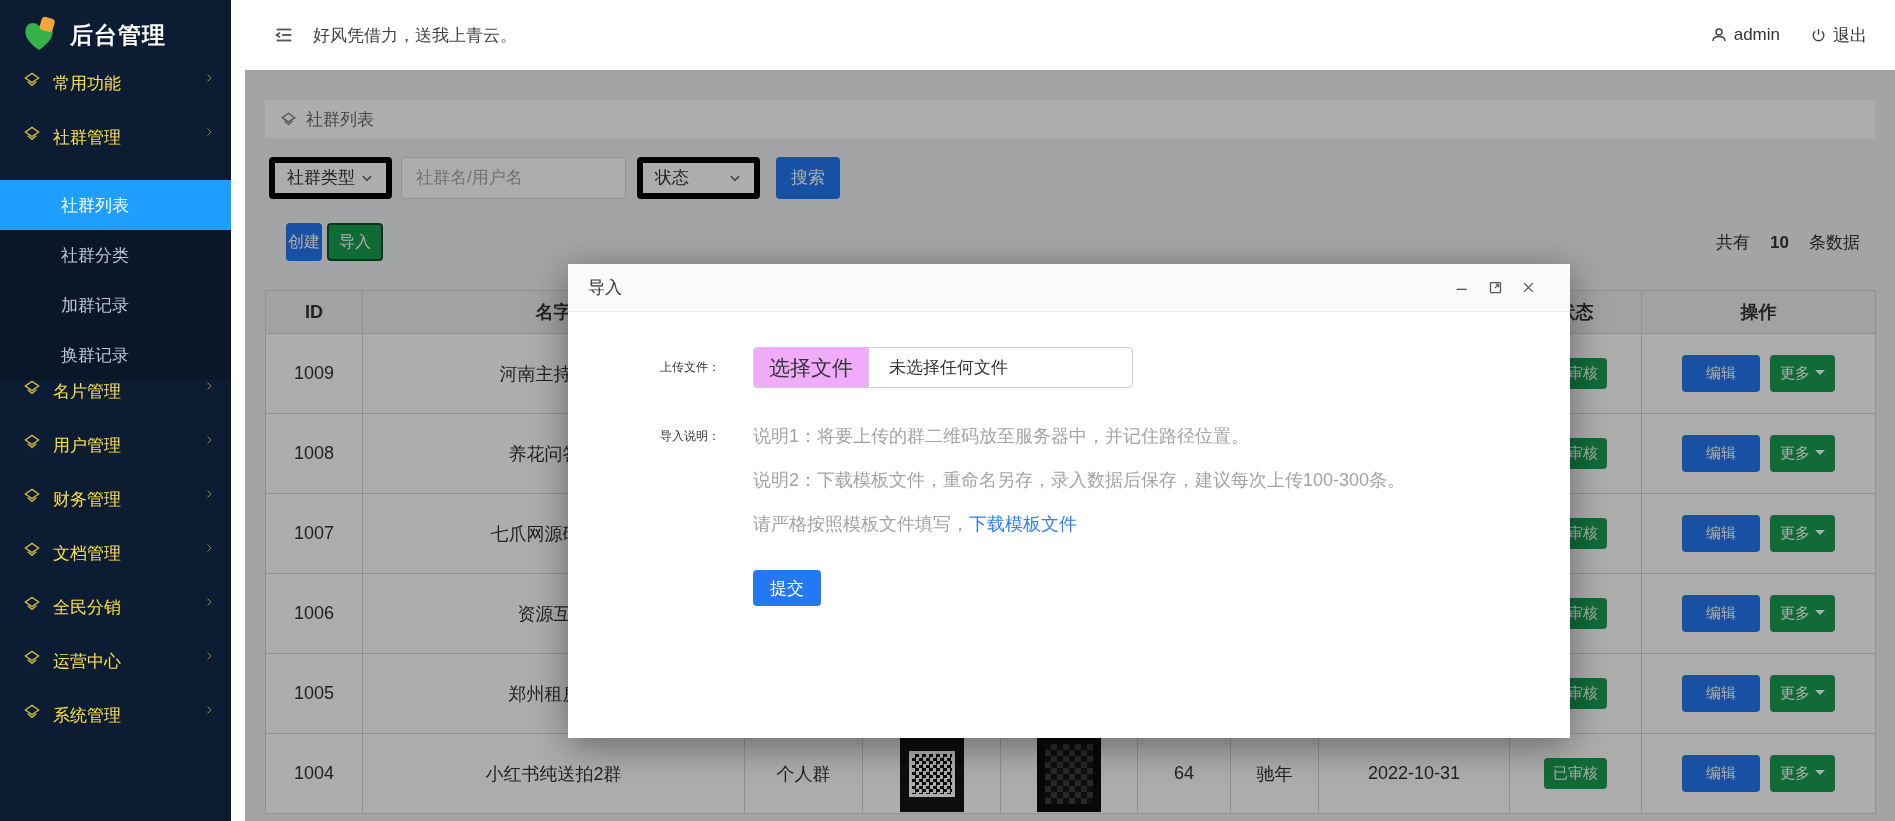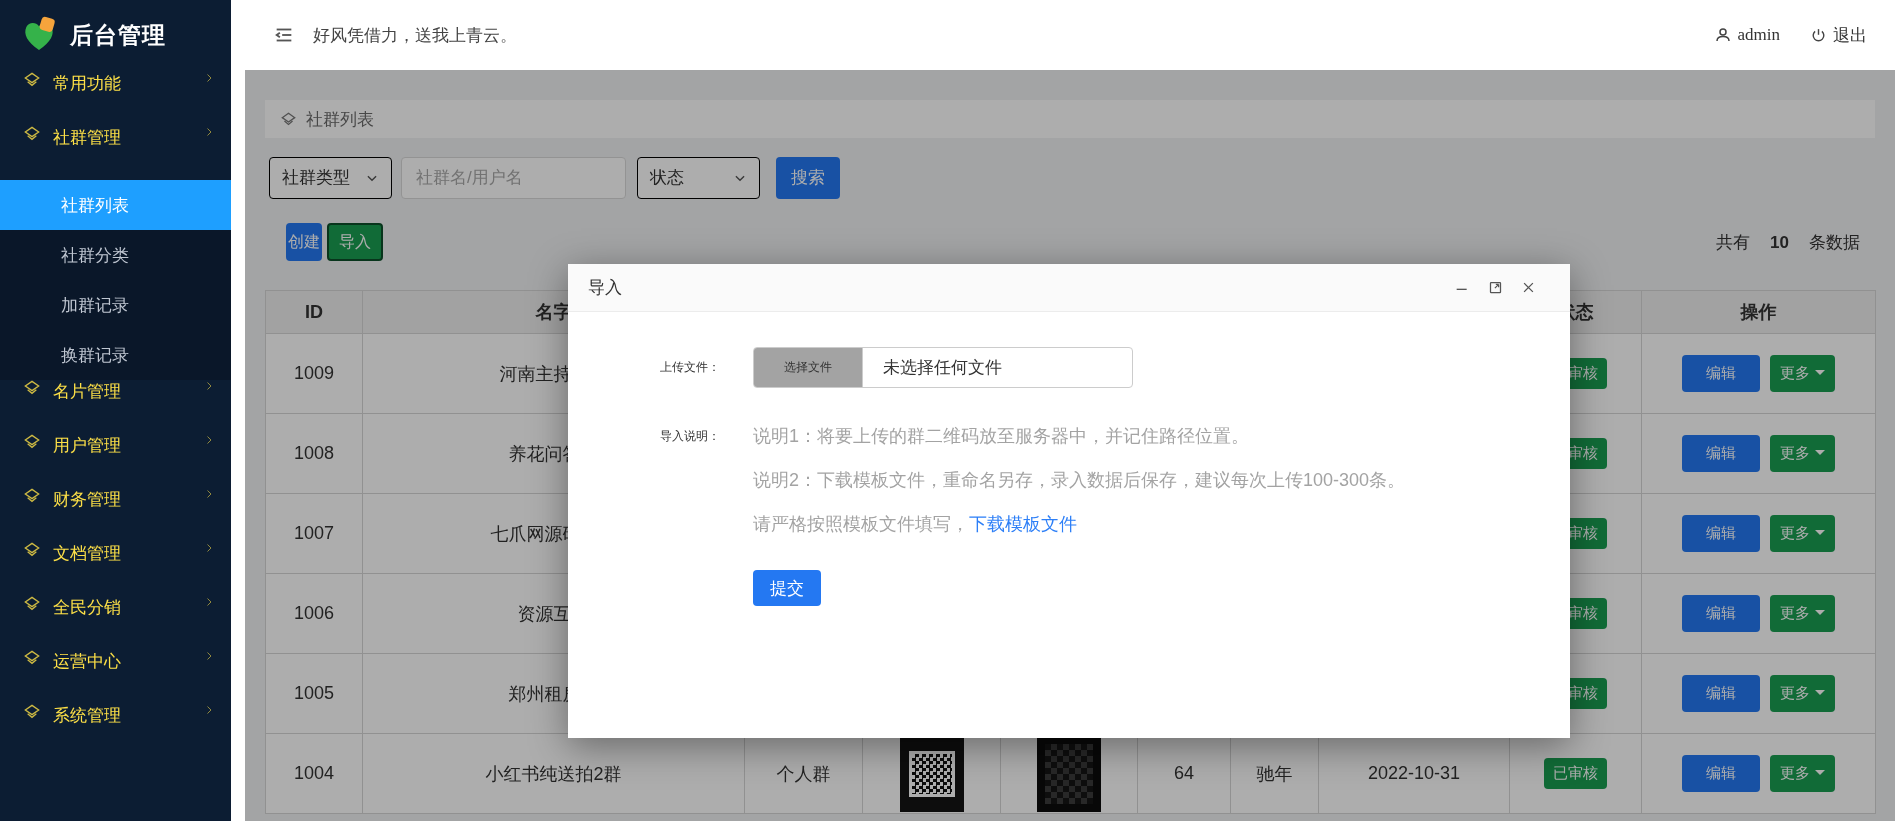--- a/index.html
+++ b/index.html
@@ -15,28 +15,28 @@
   .menu-item .d-ic { margin-right:13px; opacity:.8; display:flex; }
   .menu-item .chev { margin-left:auto; opacity:.55; display:flex; }
   .submenu { background:#0a1729; }
   .menu-sub { height:50px; display:flex; align-items:center; padding-left:61px; color:#bfc6d1; font-size:17px; cursor:pointer; }
   .menu-sub.active { background:#1e9fff; color:#fff; }
 
   
   .topbar { position:absolute; left:245px; top:0; right:0; height:70px; background:#fff; display:flex; align-items:center; padding:0 28px; z-index:20; }
   .collapse-btn { display:flex; align-items:center; cursor:pointer; }
   .motto { font-size:17px; color:#444; margin-left:18px; }
-  .topbar-right { margin-left:auto; display:flex; align-items:center; gap:30px;font-family:Liberation Serif, serif; }
+  .topbar-right { margin-left:auto; display:flex; align-items:center; gap:30px; }
   .user-chip, .logout-chip { display:flex; align-items:center; gap:6px; font-size:17px; color:#333; cursor:pointer; }
 
   
   .content { position:absolute; left:245px; top:70px; right:0; bottom:0; background:#f1f2f4; padding:30px 20px 0 20px; }
   .breadcrumb { height:38px; background:#fff; display:flex; align-items:center; gap:10px; padding:0 16px; color:#6a6a6a; font-size:17px; margin-bottom:17px; }
   .filter-row { display:flex; align-items:center; gap:9px; height:45px; margin-left:4px; }
-  .sel { width:123px; height:42px; background:#fff; border:1px solid #000000; border-radius:4px; display:flex; align-items:center; padding:0 12px; font-size:17px; color:#333; cursor:pointer; }
+  .sel { width:123px; height:42px; background:#fff; border:6px solid #000000; border-radius:4px; display:flex; align-items:center; padding:0 12px; font-size:17px; color:#333; cursor:pointer; }
   .sel .sel-chev { margin-left:auto; display:flex; color:#555; }
   .txt-input { width:225px; height:42px; background:#fff; border:1px solid #d9d9d9; border-radius:4px; padding:0 14px; font-size:17px; color:#333; margin-right:2px; }
   .txt-input::placeholder { color:#a8a8a8; }
   .btn { border:none; border-radius:4px; color:#fff; cursor:pointer; font-family:inherit; }
   .btn-search { width:64px; height:42px; font-size:17px; background:#2478f2; margin-left:7px; }
   .toolbar { margin-top:22px; height:40px; display:flex; align-items:center; padding-left:21px; }
   .btn-create { width:36px; height:38px; font-size:16px; background:#2478f2; }
   .btn-import { width:56px; height:38px; font-size:16px; background:#1a9e52; margin-left:5px; border:2px solid #0d4f2a; }
   .total-text { margin-left:auto; padding-right:15px; font-size:17px; color:#333; }
   .total-text b { margin:0 20px;text-align:center; }
@@ -59,21 +59,21 @@
   .modal { position:absolute; left:568px; top:264px; width:1002px; height:474px; background:#fff; z-index:50; box-shadow:0 8px 36px rgba(0,0,0,.4); }
   .modal-header { height:48px; background:#fafafa; border-bottom:1px solid #ececec; display:flex; align-items:center; padding:0 20px; }
   .modal-title { font-size:17px; color:#333; }
   .modal-controls { margin-left:auto; display:flex; align-items:center; gap:18px; padding-right:14px; }
   .mc-btn { display:flex; align-items:center; cursor:pointer; }
   .modal-body { padding-top:35px; }
   .form-row { display:flex; }
   .form-label { width:152px; text-align:right; font-size:12px; color:#333; flex-shrink:0; }
   .row-upload { align-items:center; margin-bottom:26px; }
   .file-box { width:380px; height:41px; margin-left:33px; border:1px solid #ccc; border-radius:4px; background:#fff; display:flex; align-items:center; overflow:hidden; cursor:pointer; }
-  .file-btn { height:100%; padding:0 30px; background:#a3a3a3; border-right:1px solid #ccc; display:flex; align-items:center; font-size:12px; color:#333; }
+  .file-btn { height:100%; padding:0 15px; background:#f0abfc; border-right:1px solid #ccc; display:flex; align-items:center; font-size:21px; color:#333; }
   .file-name { padding-left:20px; font-size:17px; color:#333; }
   .row-desc .form-label { line-height:44px; }
   .desc-block { margin-left:33px; }
   .desc-line { font-size:18px; color:#a3a3a3; line-height:44px; }
   .tpl-link { color:#2d7ff7; text-decoration:none; cursor:pointer; }
   .btn-submit { width:68px; height:36px; font-size:17px; background:#2478f2; margin:24px 0 0 185px; }
 </style>
 </head>
 <body>
 

